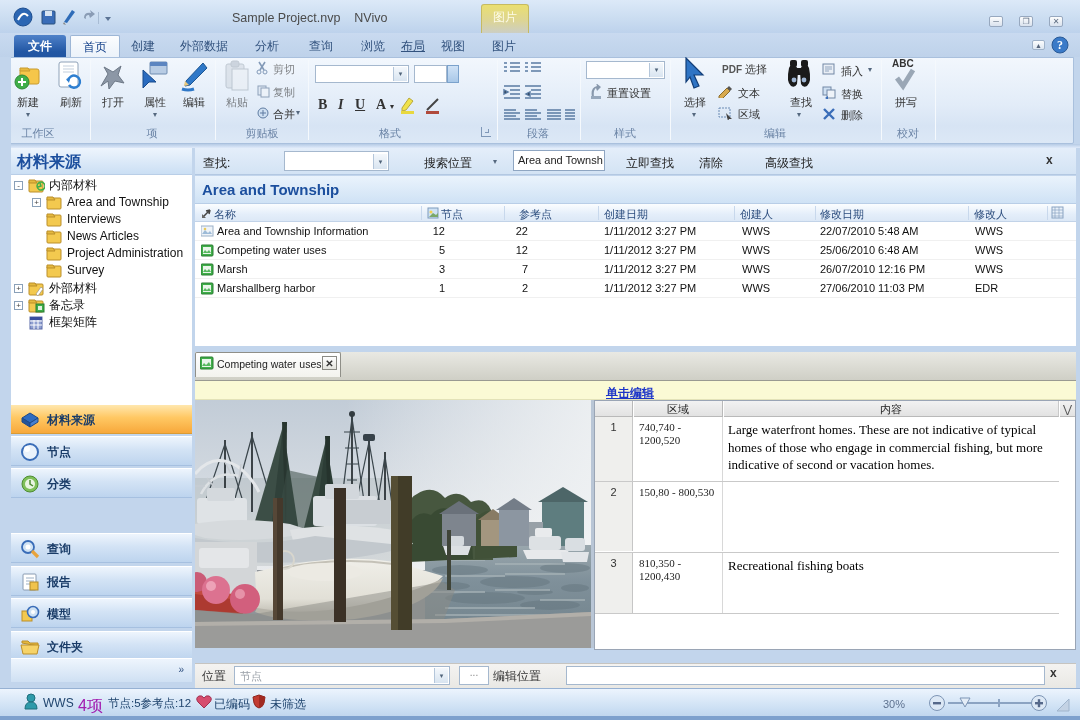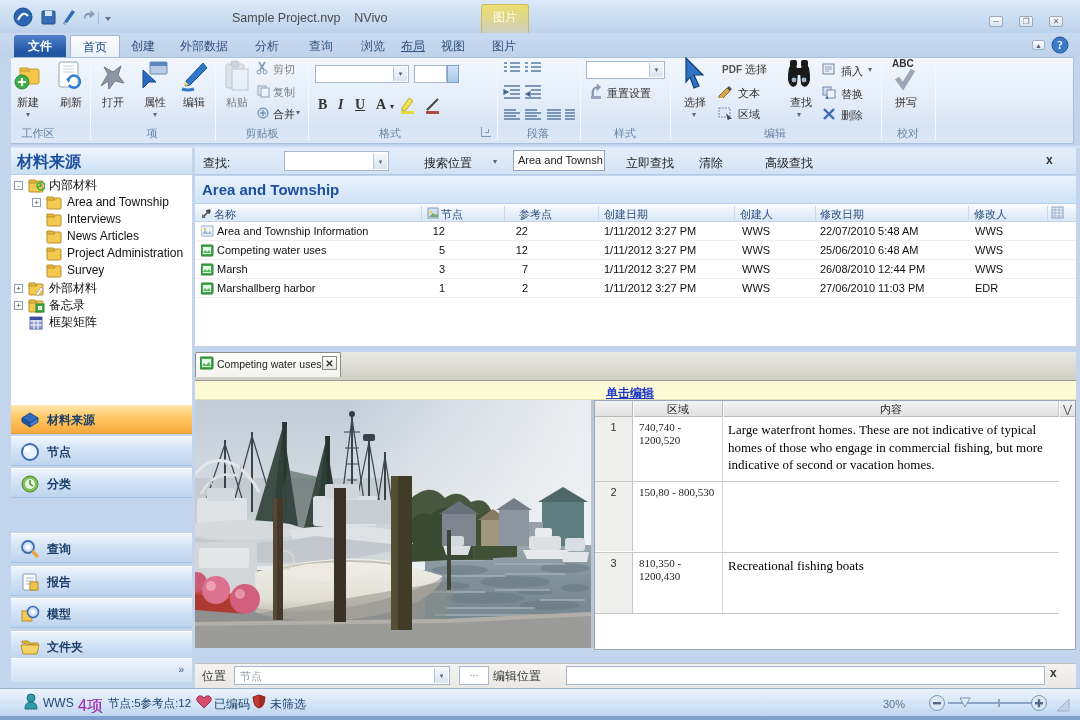--- a/index.html
+++ b/index.html
@@ -450,21 +450,21 @@
  <svg class="lc" style="left:6px;top:3px;" width="13" height="13">
       <rect x="0" y="1" width="12" height="11" rx="1" fill="#3fae49" stroke="#2b7d33"></rect>
       <rect x="2" y="3" width="8" height="7" fill="#e9f5ea"></rect>
       <path d="M2 9 l2 -3 2 2 2 -2 2 3 z" fill="#58b860"></path>
     </svg>
  <div class="lc" style="left:22px;">Marsh</div>
  <div class="lc" style="left:236px;width:14px;text-align:right;">3</div>
  <div class="lc" style="left:318px;width:15px;text-align:right;">7</div>
  <div class="lc" style="left:409px;">1/11/2012 3:27 PM</div>
  <div class="lc" style="left:547px;">WWS</div>
- <div class="lc" style="left:625px;">26/08/2010 12:44 PM</div>
+ <div class="lc" style="left:625px;">26/07/2010 12:16 PM</div>
  <div class="lc" style="left:780px;">WWS</div>
 </div>
 <div class="abs lrow" style="top:279px;">
  <svg class="lc" style="left:6px;top:3px;" width="13" height="13">
       <rect x="0" y="1" width="12" height="11" rx="1" fill="#3fae49" stroke="#2b7d33"></rect>
       <rect x="2" y="3" width="8" height="7" fill="#e9f5ea"></rect>
       <path d="M2 9 l2 -3 2 2 2 -2 2 3 z" fill="#58b860"></path>
     </svg>
  <div class="lc" style="left:22px;">Marshallberg harbor</div>
  <div class="lc" style="left:236px;width:14px;text-align:right;">1</div>

